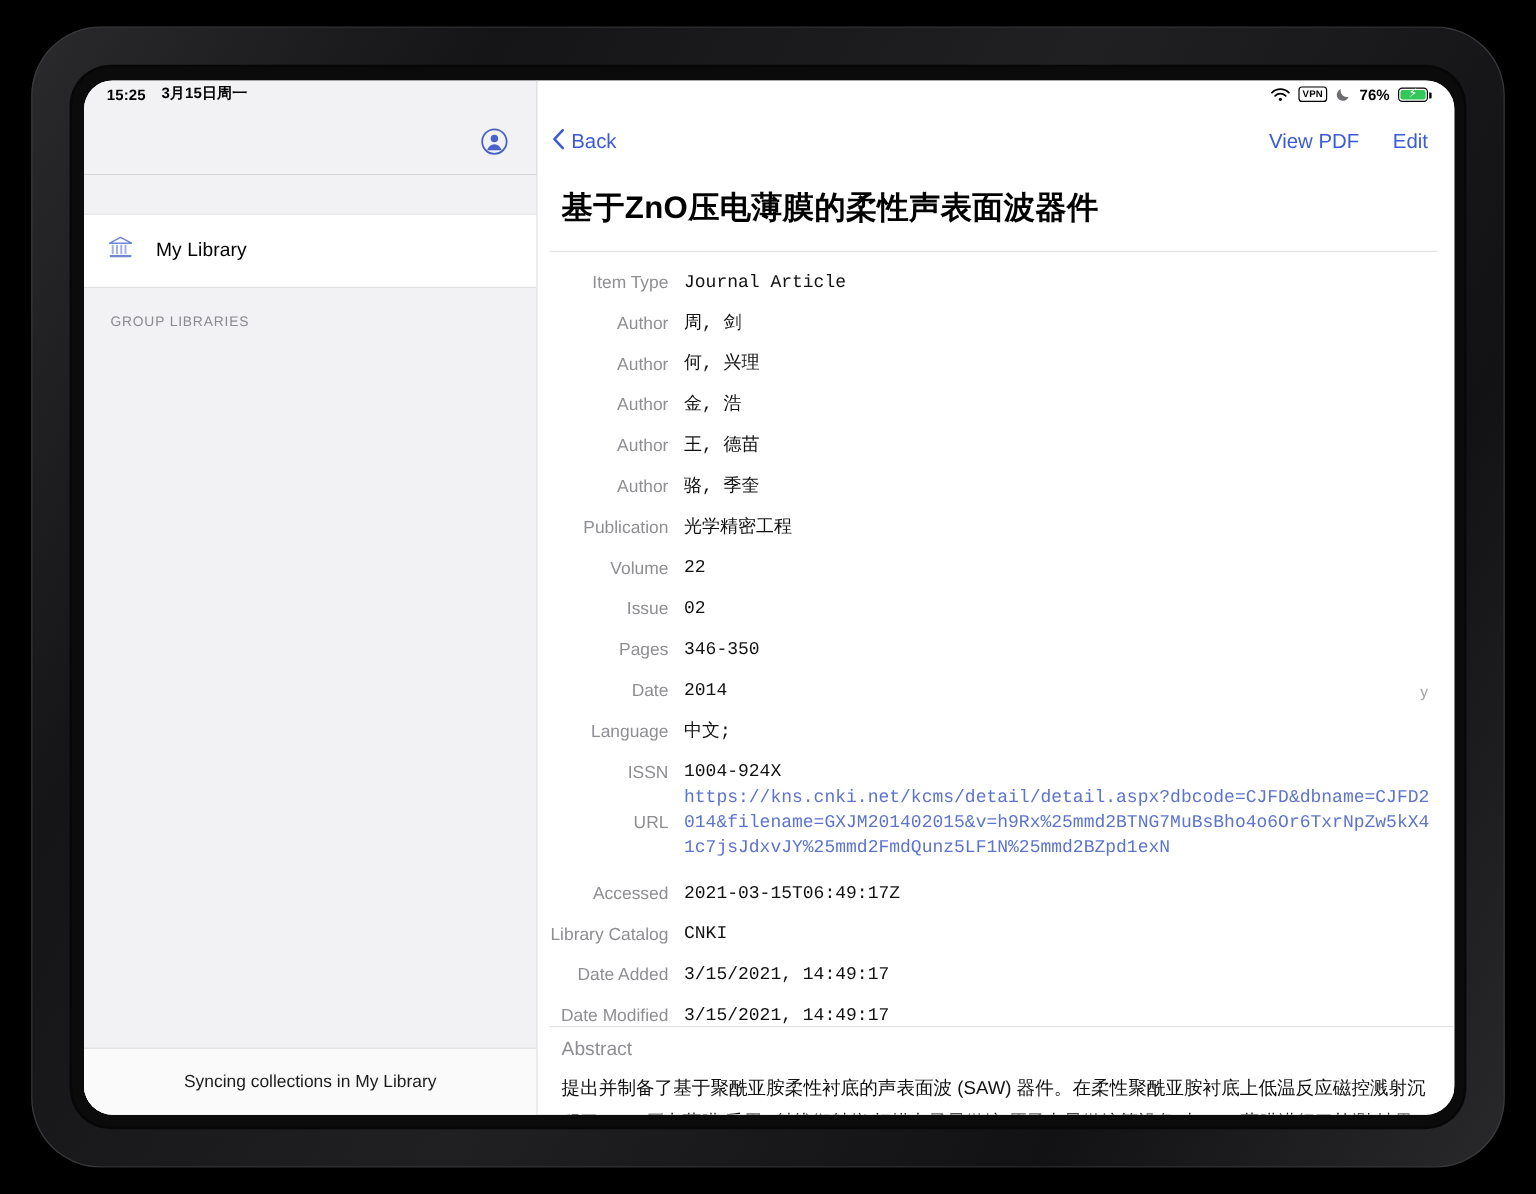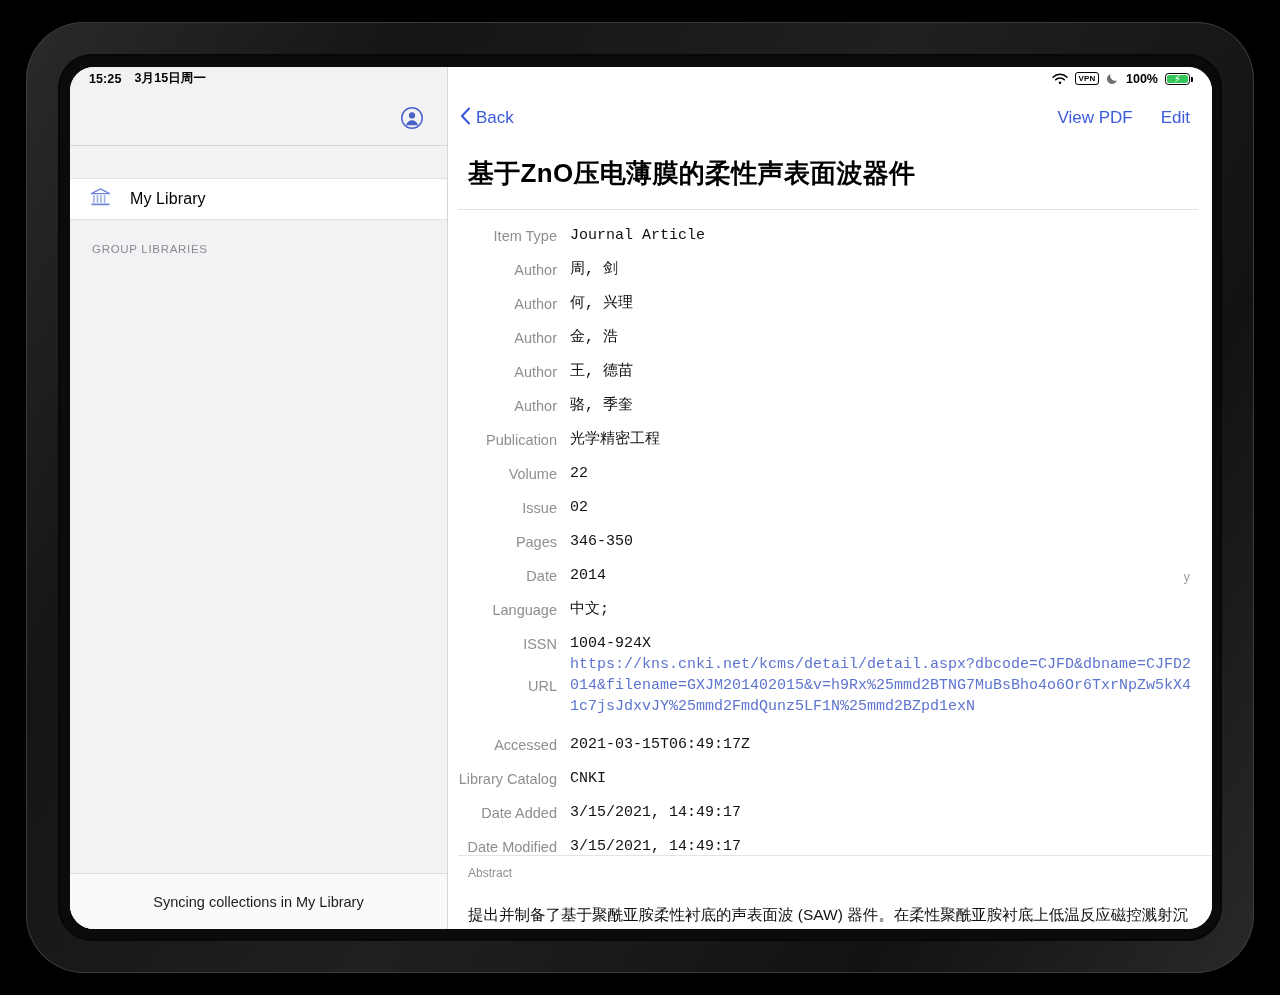--- a/index.html
+++ b/index.html
@@ -76,21 +76,21 @@
     display: flex;
     align-items: center;
     justify-content: flex-end;
     padding-right: 22px;
     border-bottom: 1px solid #d6d6d9;
   }
   #account-icon-wrap { width: 26px; height: 26px; display:flex; align-items:center; justify-content:center; }
   #sidebar-spacer { height: 32px; background: #f2f2f4; }
 
   .library-row {
-    height: 42px;
+    height: 62px;
     display: flex;
     align-items: center;
     padding-left: 19px;
     gap: 18px;
     background: #fff;
     border-top: 1px solid #e2e2e5;
     border-bottom: 1px solid #e2e2e5;
   }
   .library-row .lib-label {
     font-size: 16px;
@@ -202,23 +202,23 @@
   .r { height: 34px; display: flex; align-items: flex-end; }
   .field-row.url-row { align-items: center; padding-top: 2px; padding-bottom: 2px; }
   .field-row.url-row .field-label { align-self: center; }
 
   #abstract-section {
     border-top: 1px solid #e3e3e5;
     padding: 10px 22px 0 10px;
     margin-left: 10px;
   }
   #abstract-label {
-    font-size: 12px;
+    font-size: 16px;
     color: #8e8e93;
-    margin-bottom: 21px;
+    margin-bottom: 10px;
   }
   #abstract-text {
     font-size: 15.5px;
     color: #111;
     line-height: 28px;
     position: relative;
   }
 
   
   .glyph { display: inline-flex; align-items: center; }
@@ -326,21 +326,21 @@
             <path d="M3.6 6.8a6.2 6.2 0 0 1 8.8 0" fill="none" stroke="#000" stroke-width="1.5" stroke-linecap="round"></path>
             <circle cx="8" cy="9.8" r="1.3" fill="#000"></circle>
           </svg>
         </span>
         <span class="glyph vpn-badge">VPN</span>
         <span class="glyph">
           <svg width="13" height="13" viewBox="0 0 14 14" aria-hidden="true">
             <path d="M11.6 9.2A5.4 5.4 0 0 1 4.8 2.4a5.4 5.4 0 1 0 6.8 6.8z" fill="#6f6f73"></path>
           </svg>
         </span>
-        <span>100%</span>
+        <span>76%</span>
         <span class="battery">
           <span class="battery-fill"></span>
           <span class="bolt">⚡</span>
         </span>
       </div>
 
       <div id="detail-navbar">
         <div id="back-button">
           <span>
             <svg width="11" height="18" viewBox="0 0 11 18" aria-hidden="true">

